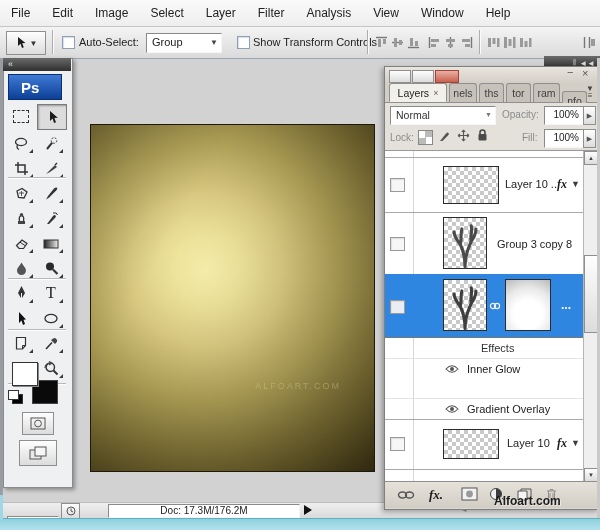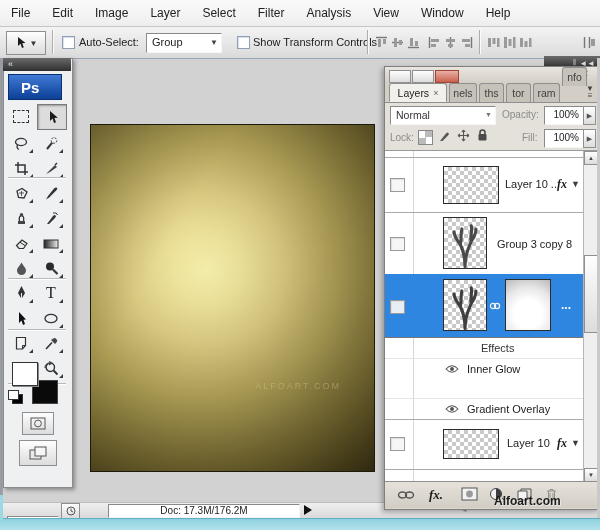--- a/index.html
+++ b/index.html
@@ -51,22 +51,22 @@
 </style>
 </head>
 <body>
 
 <div id="app">
 
   <div id="menubar" class="abs">
     <span class="menu-item">File</span>
     <span class="menu-item">Edit</span>
     <span class="menu-item">Image</span>
+    <span class="menu-item">Select</span>
     <span class="menu-item">Layer</span>
-    <span class="menu-item">Select</span>
     <span class="menu-item">Filter</span>
     <span class="menu-item">Analysis</span>
     <span class="menu-item">View</span>
     <span class="menu-item">Window</span>
     <span class="menu-item">Help</span>
   </div>
 
   <div id="optionsbar" class="abs">
     <div class="abs btn3d" style="left:6px;top:4px;width:38px;height:22px;display:flex;align-items:center;justify-content:center;gap:3px;">
       <svg class="ti" width="12" height="14" viewBox="0 0 12 14">
@@ -349,21 +349,21 @@
       </div>
     <div class="tab off" style="left:94px;width:25px;top:16px;">
         <span>ths</span>
       </div>
     <div class="tab off" style="left:121px;width:25px;top:16px;">
         <span>tor</span>
       </div>
     <div class="tab off" style="left:148px;width:27px;top:16px;">
         <span>ram</span>
       </div>
-    <div class="tab off" style="left:177px;width:25px;top:0;">
+    <div class="tab off" style="left:177px;width:25px;top:24px;">
         <span>nfo</span>
       </div>
     <div class="abs" style="left:198px;top:18px;font-size:8px;color:#444;line-height:7px;text-align:center;width:14px;">▼<br>≡</div>
 
     <div class="abs" style="left:0;top:36px;width:212px;height:23px;background:#e4e1da;"></div>
     <div class="abs inset" style="left:5px;top:39px;width:104px;height:17px;">
       <span class="abs" style="left:5px;top:2px;font-size:10.5px;color:#333;">Normal</span>
       <span class="abs" style="right:3px;top:4px;font-size:7px;color:#777;">▼</span>
     </div>
     <span class="abs dim" style="left:117px;top:42px;font-size:10px;">Opacity:</span>

